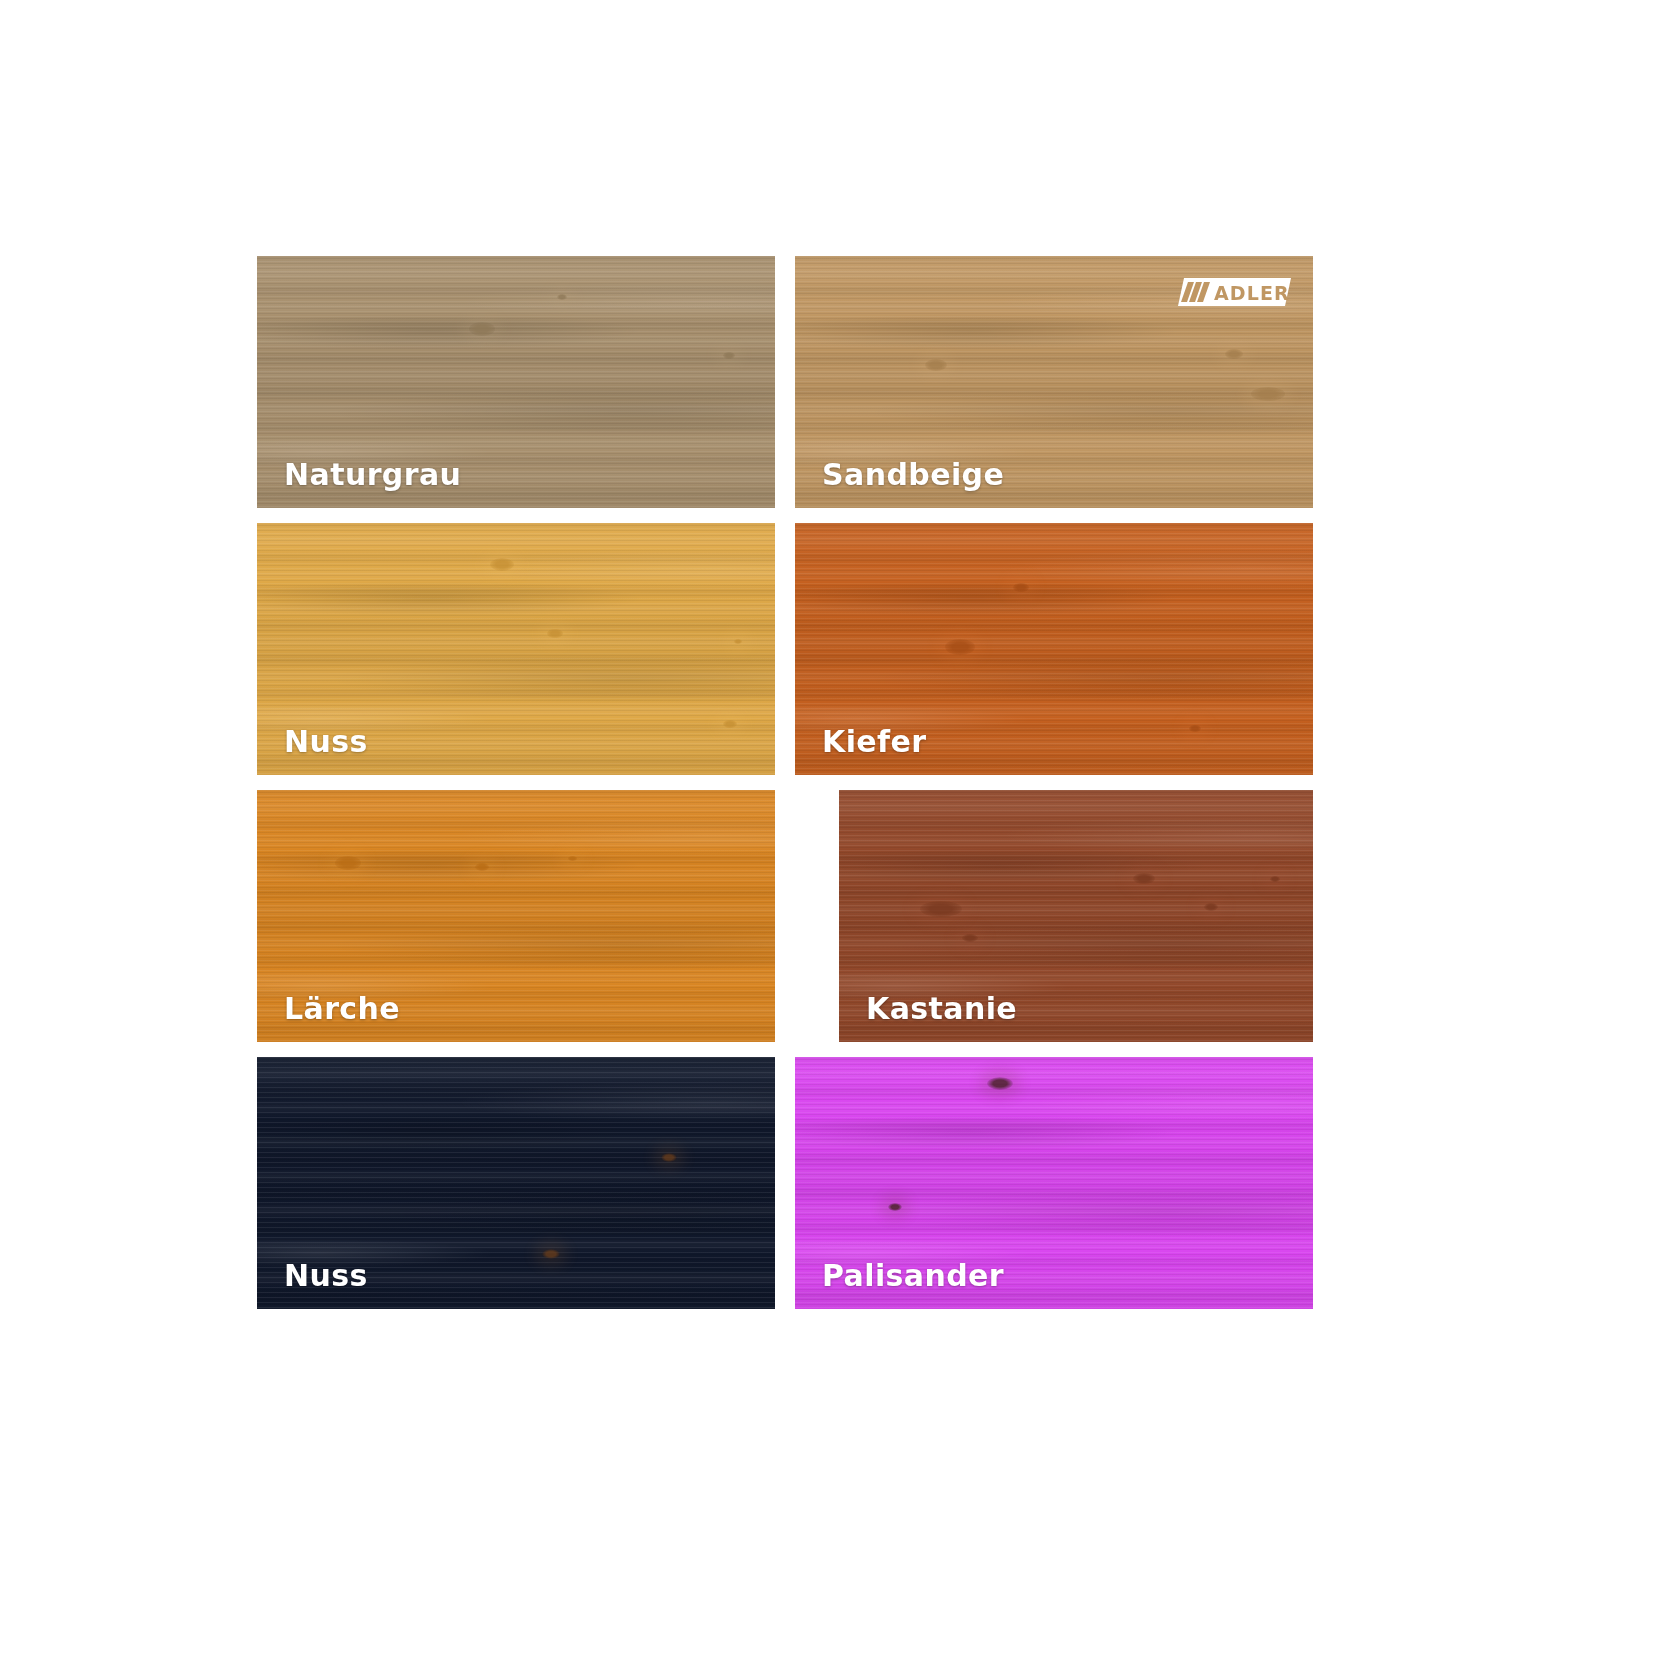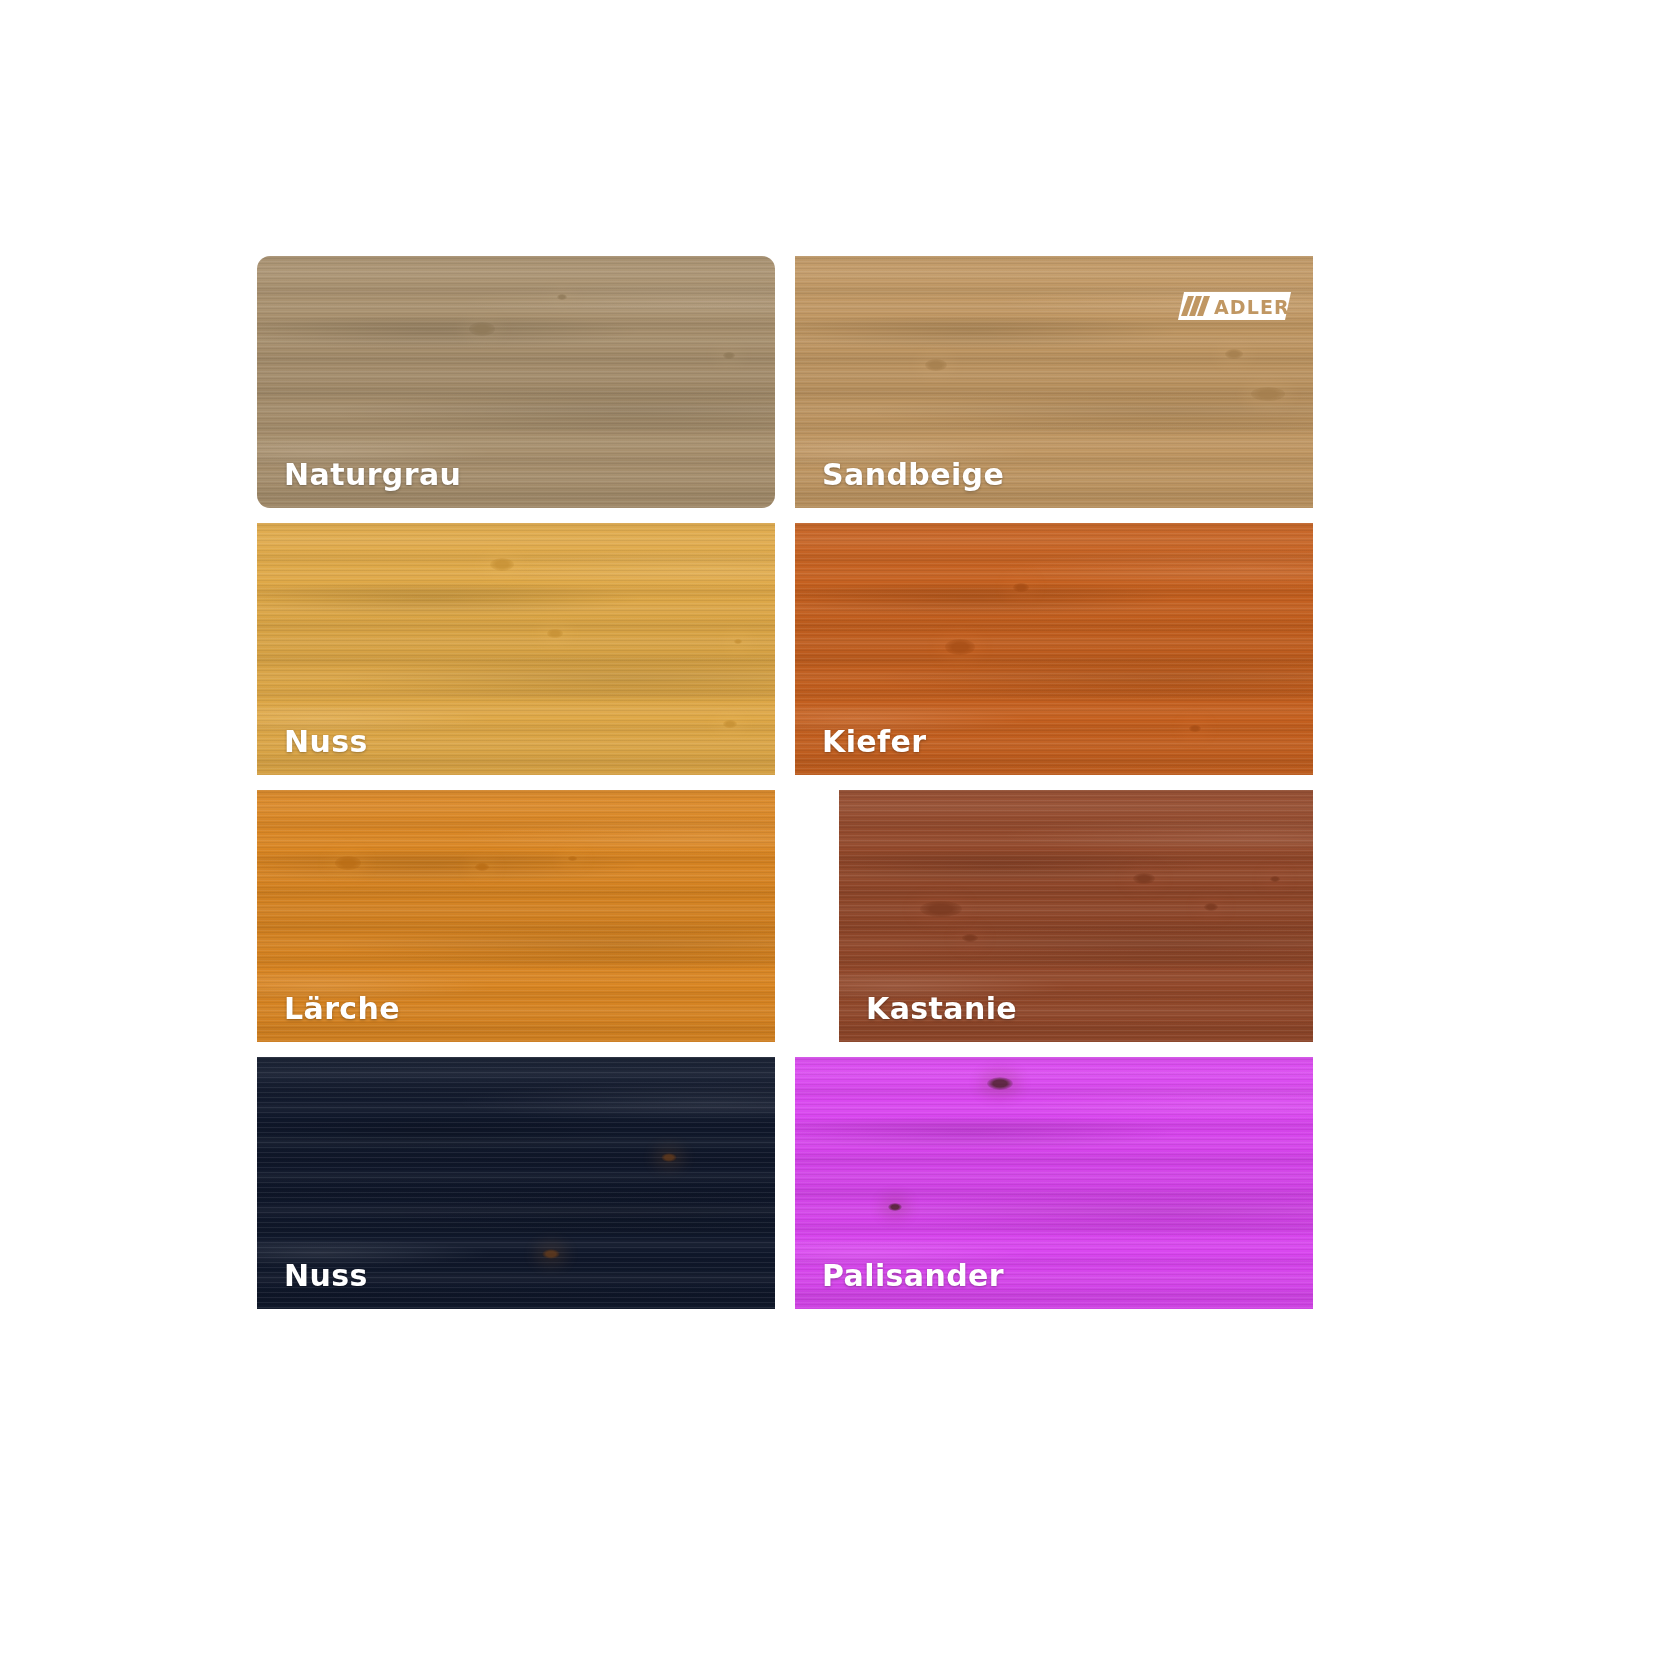--- a/index.html
+++ b/index.html
@@ -85,30 +85,30 @@
     font-weight:bold;
     letter-spacing:.4px;
     line-height:1;
     text-shadow:0 1px 3px rgba(0,0,0,0.30);
     white-space:nowrap;
   }
 
   
   .logo{
     position:absolute;
-    right:22px;top:32px;
+    right:22px;top:18px;
     width:117px;height:36px;
   }
 </style>
 </head>
 <body>
 
 <div class="board">
   <div class="grid" id="swatch-grid">
-      <div class="swatch" style="background-color: rgb(168, 144, 110); border-radius: 13px;">
+      <div class="swatch" style="background-color: rgb(168, 144, 110);">
         <div class="grain-wash"></div>
         <div class="grain-sweep"></div>
         <div class="grain-band"></div>
         <div class="grain-fine"></div>
         <div class="knot" style="left: 41%; top: 26%; width: 26px; height: 14px; background: radial-gradient(rgb(142, 120, 87) 0%, rgb(142, 120, 87) 38%, rgba(0, 0, 0, 0) 82%); box-shadow: rgba(184, 159, 124, 0.2) 0px 0px 14px 8px; opacity: 0.75;"></div>
         <div class="knot" style="left: 58%; top: 15%; width: 10px; height: 6px; background: radial-gradient(rgb(142, 120, 87) 0%, rgb(142, 120, 87) 38%, rgba(0, 0, 0, 0) 82%); box-shadow: rgba(184, 159, 124, 0.2) 0px 0px 14px 8px; opacity: 0.75;"></div>
         <div class="knot" style="left: 90%; top: 38%; width: 12px; height: 7px; background: radial-gradient(rgb(142, 120, 87) 0%, rgb(142, 120, 87) 38%, rgba(0, 0, 0, 0) 82%); box-shadow: rgba(184, 159, 124, 0.2) 0px 0px 14px 8px; opacity: 0.75;"></div>
         <div class="label">Naturgrau</div>
       </div>
       <div class="swatch" style="background-color: rgb(192, 151, 99);">

